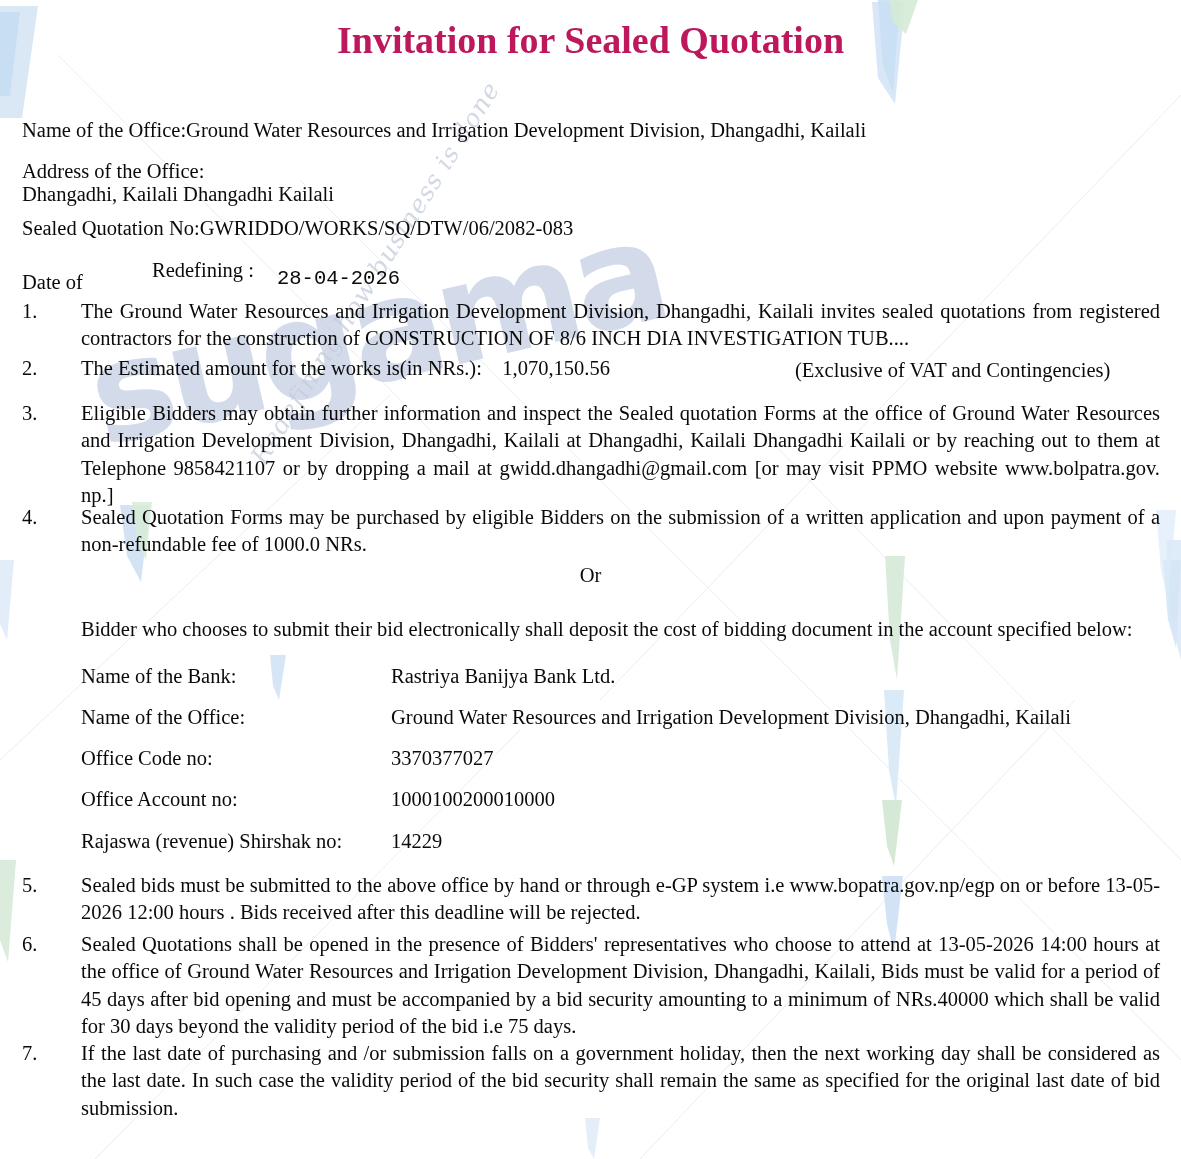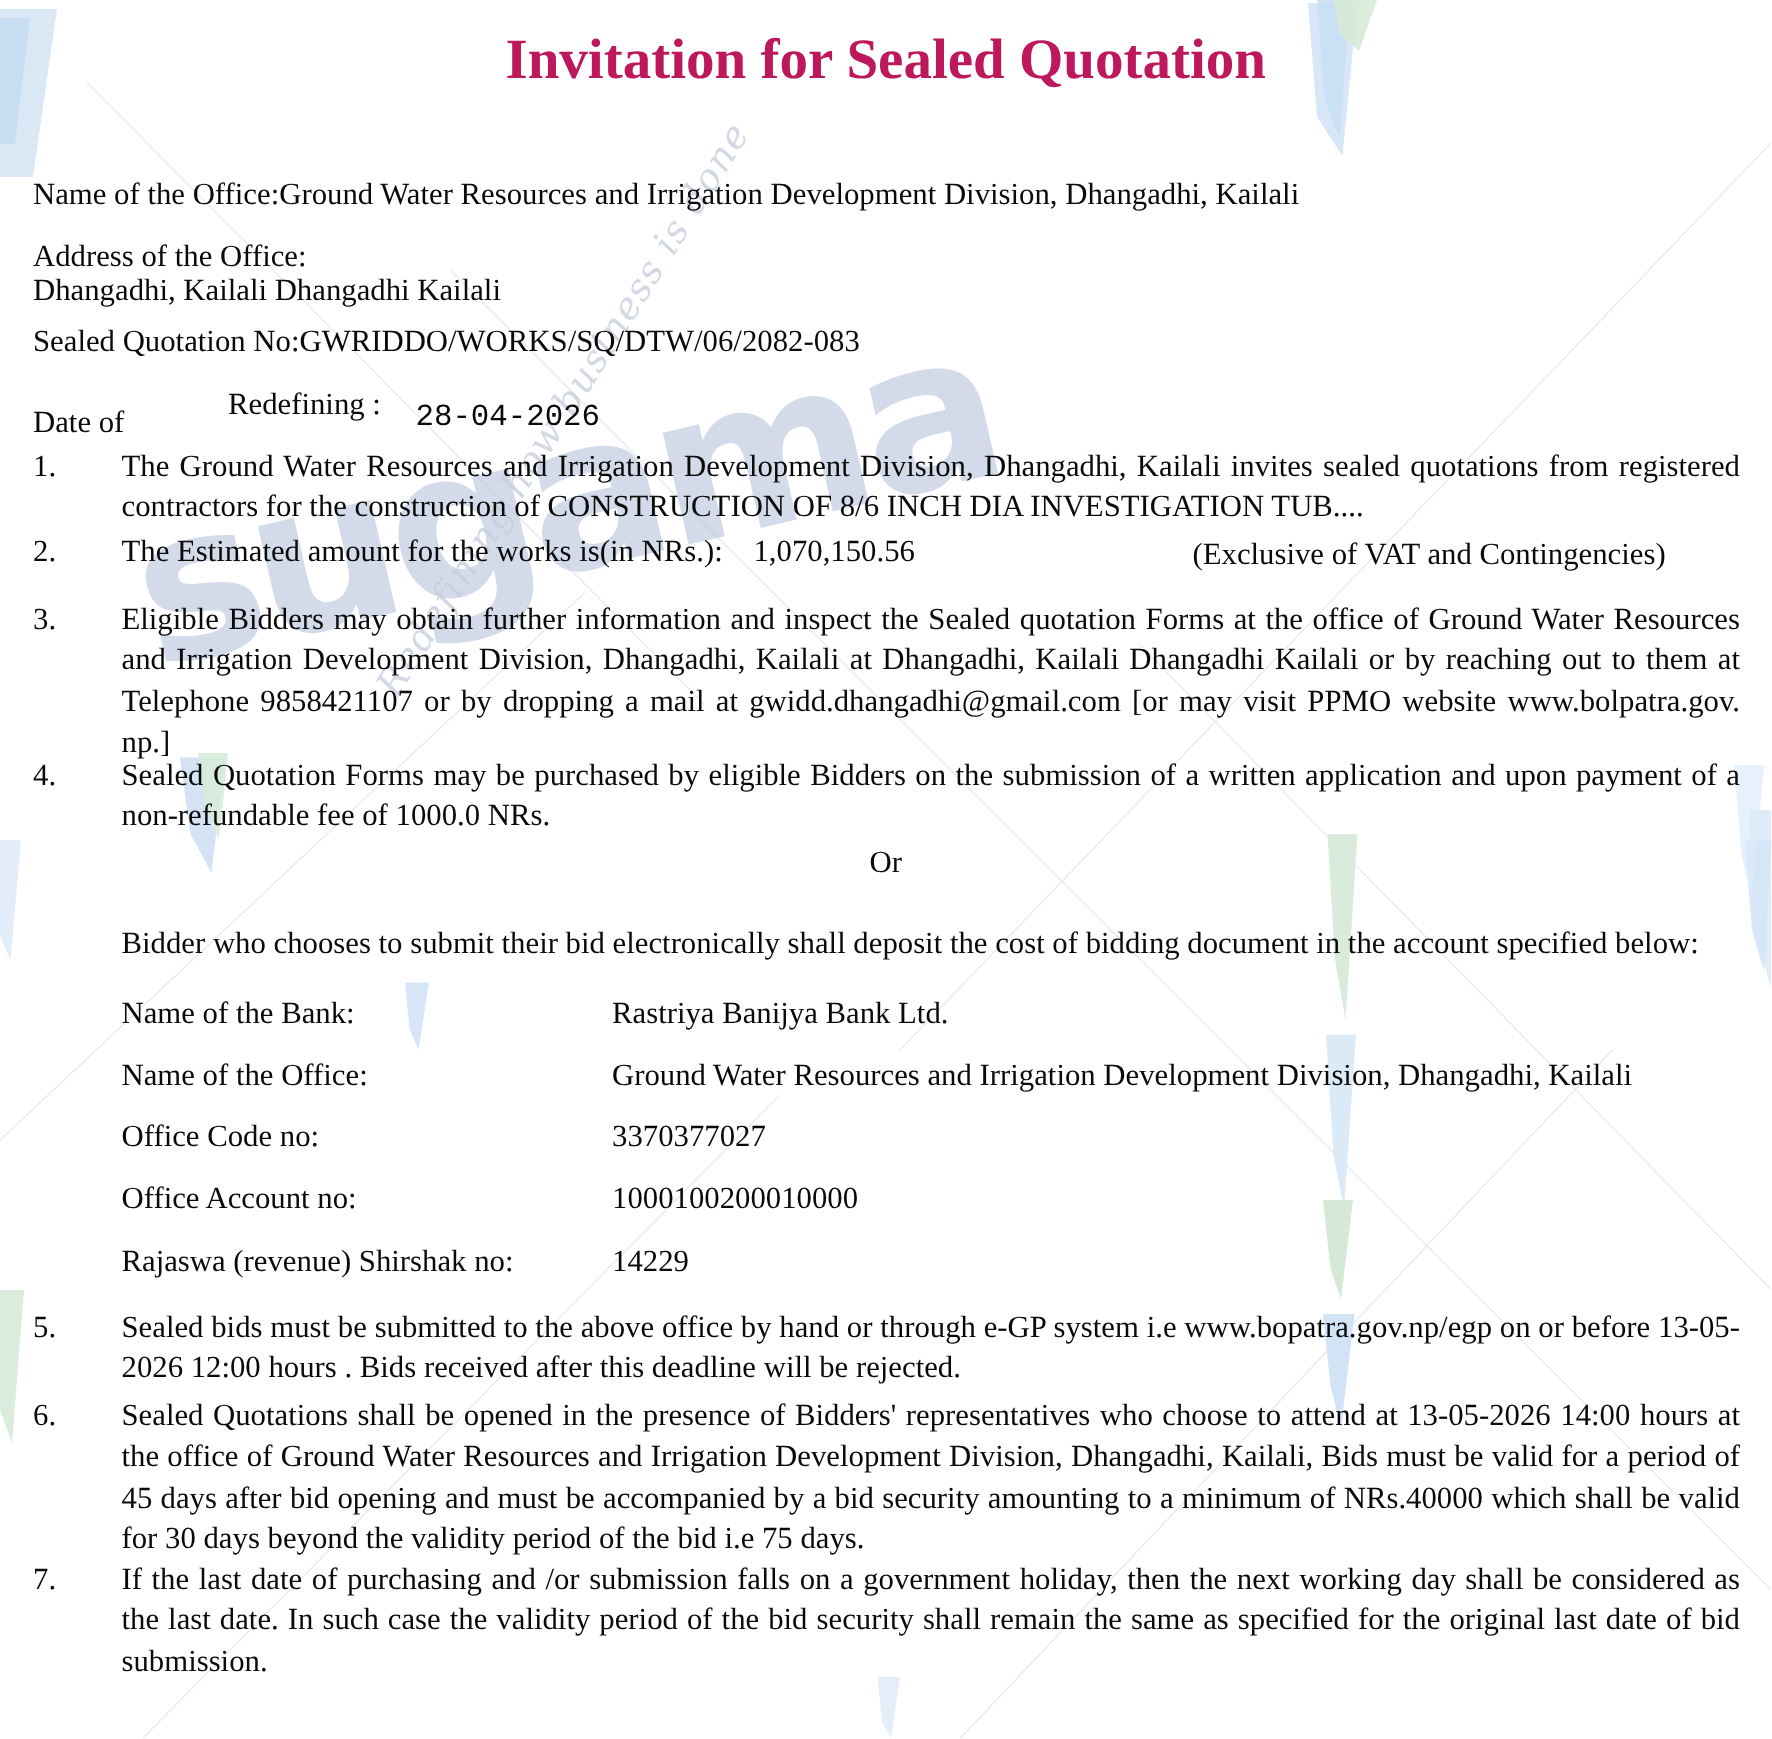--- a/index.html
+++ b/index.html
@@ -113,21 +113,21 @@
 
   
   .kv {
     position: absolute;
     left: 81px;
     width: 1060px;
     font-size: 20.5px;
     line-height: 1.3;
   }
   .kv .k { position: absolute; left: 0; top: 0; }
-  .kv .v { position: absolute; left: 327px; top: 0; }
+  .kv .v { position: absolute; left: 310px; top: 0; }
 
   .centered {
     position: absolute;
     width: 1181px;
     left: 0;
     text-align: center;
     font-size: 20.5px;
   }
 
   .vat-note {

